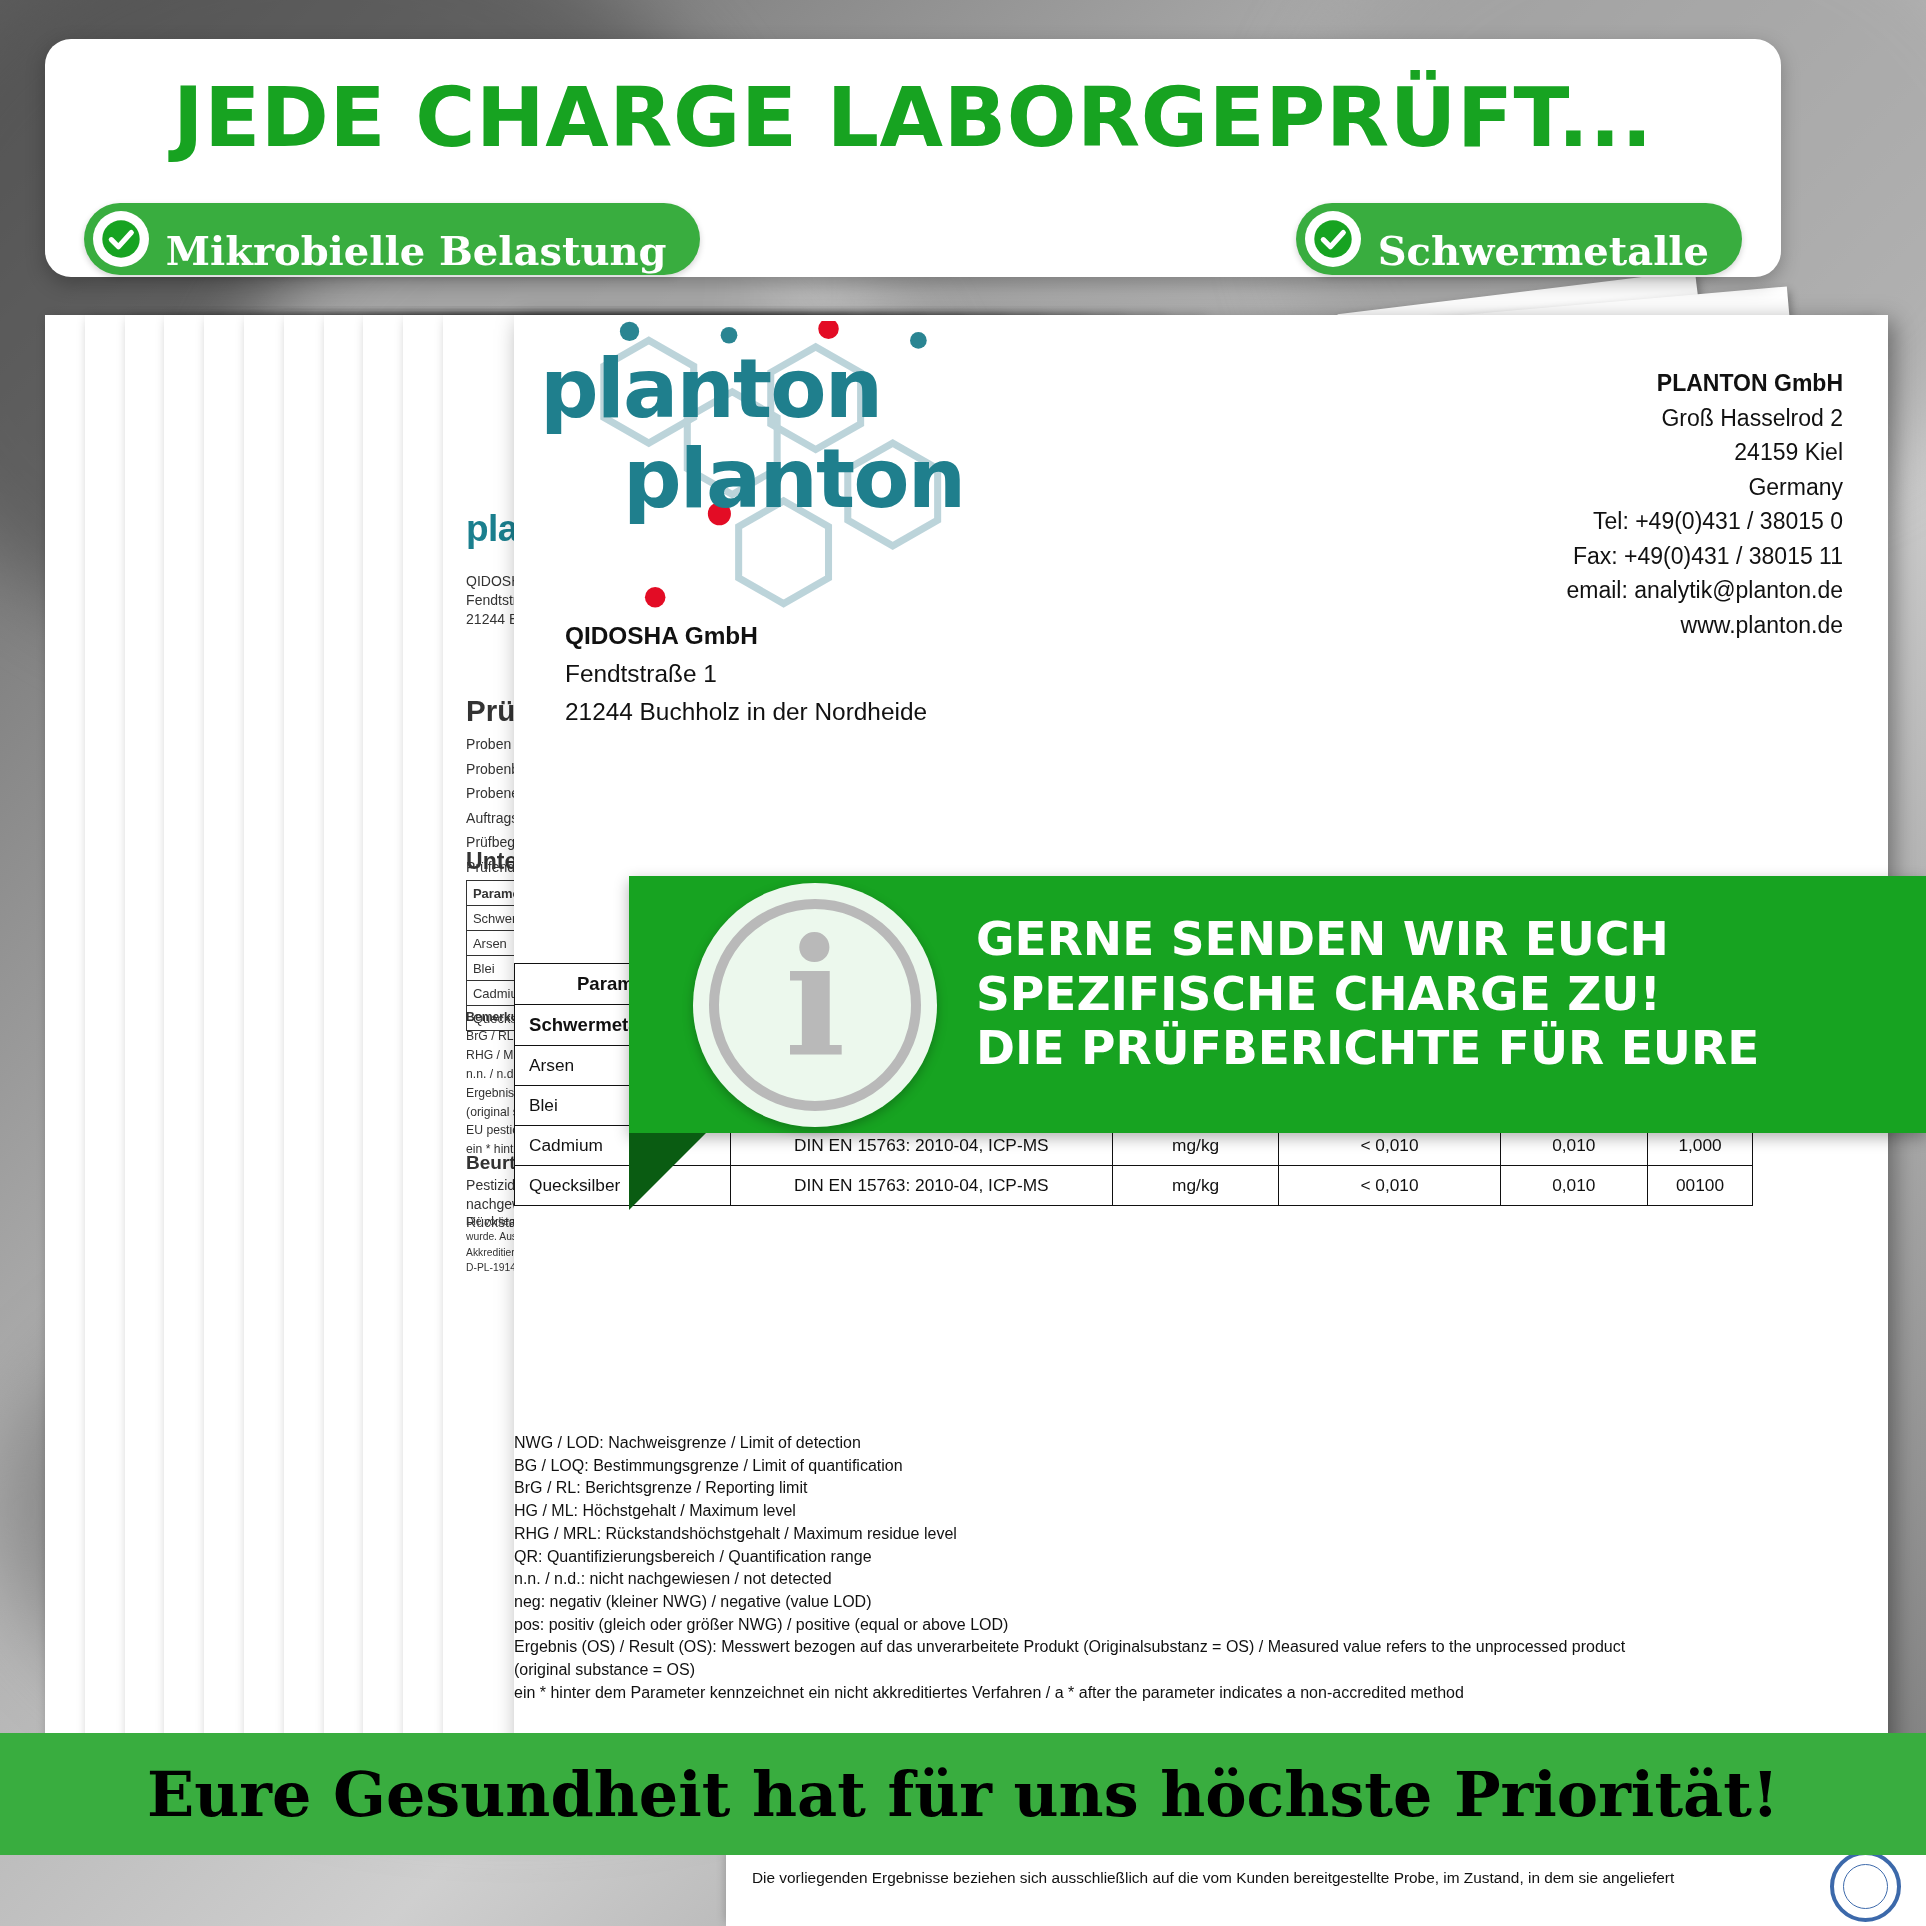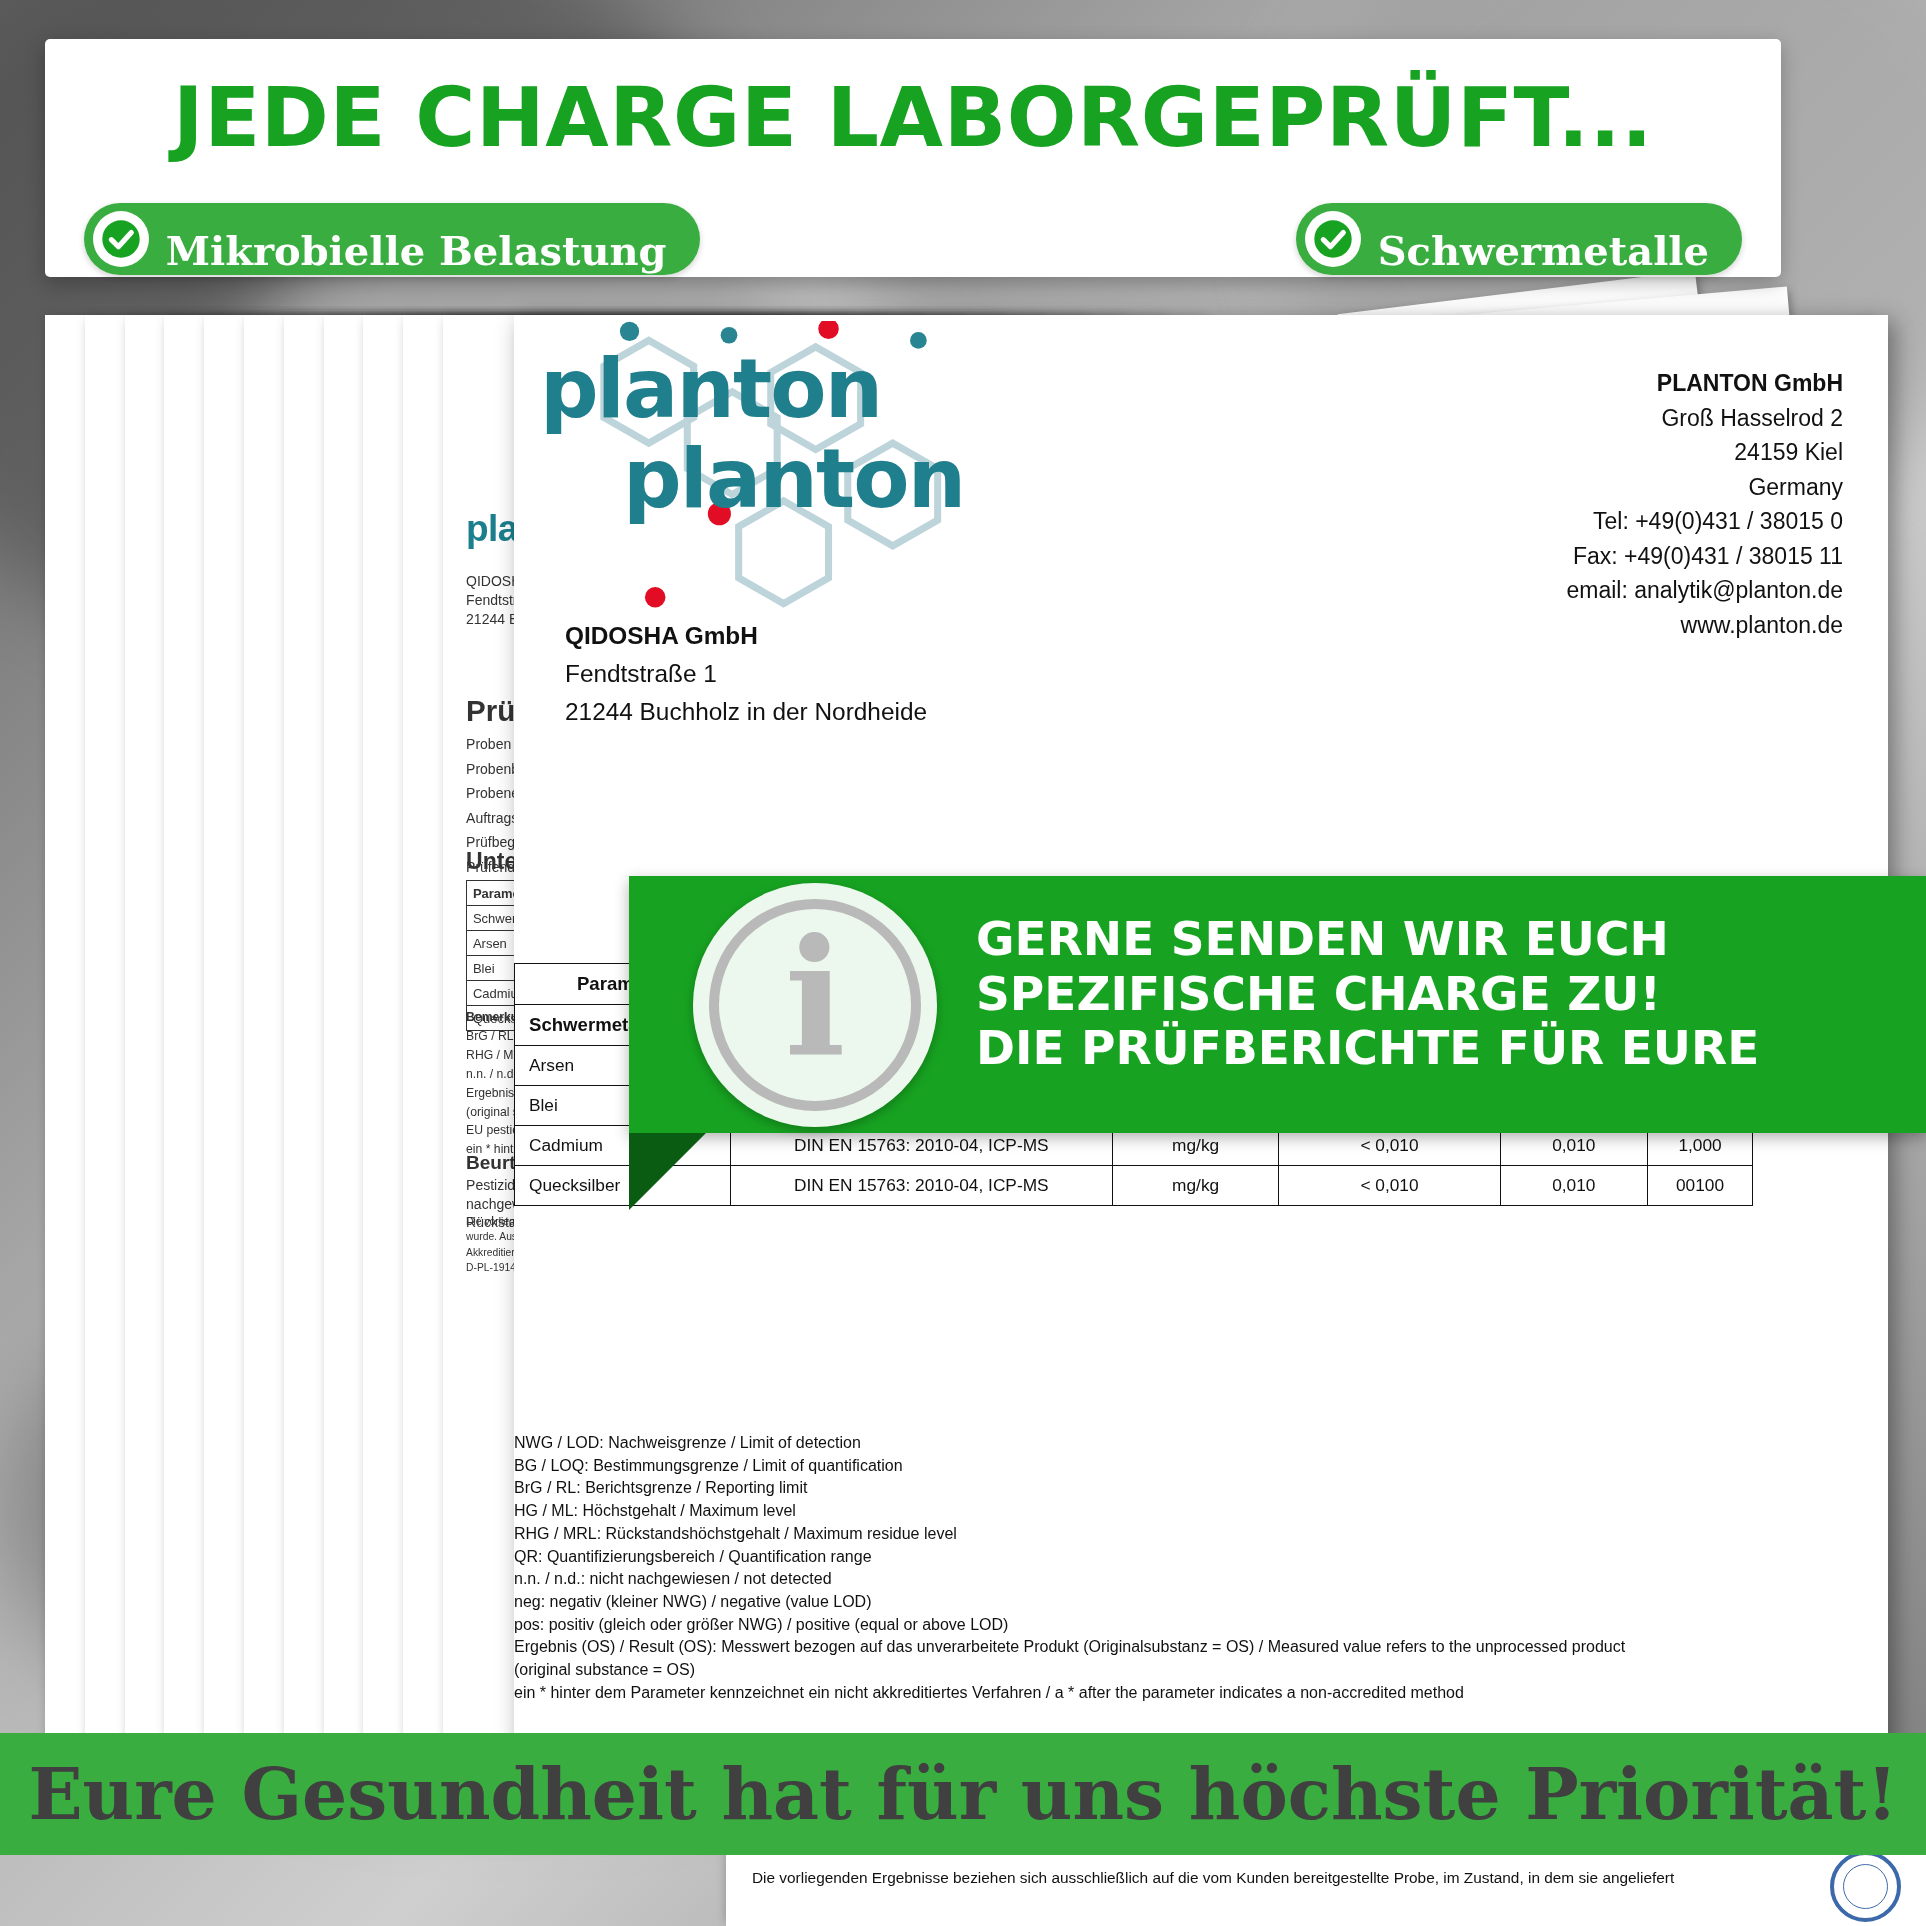--- a/index.html
+++ b/index.html
@@ -24,21 +24,21 @@
   .bg2 { left: 193px; top: 128px; width: 770px; height: 899px; background: #d8d8d8; }
   .bg3 { right: -128px; top: -128px; width: 770px; height: 642px; background: #9a9a9a; }
   .bg4 { left: 0px; bottom: 128px; width: 1027px; height: 578px; background: #6b6b6b; }
 
   
   .headline-card {
     position: absolute;
     left: 45px; top: 39px;
     width: 1736px; height: 238px;
     background: #ffffff;
-    border-radius: 5px;
+    border-radius: 26px;
     box-shadow: 0 6.4px 19px rgba(0,0,0,.25);
   }
   .headline-title {
     position: absolute;
     left: 0; right: 0; top: 31px;
     text-align: center;
     font-size: 82px;
     font-weight: bold;
     letter-spacing: 0.6px;
     color: #17a321;
@@ -184,21 +184,21 @@
   .t2 { left: 1432px; top: 302px; width: 360px; height: 103px; transform: rotate(-5deg); }
   .t3 { left: 1490px; top: 327px; width: 385px; height: 109px; transform: rotate(-3.5deg); }
 
   
   .bottom-bar {
     position: absolute; left: 0; bottom: 71px; width: 1926px; height: 122px;
     background: #39ad3f;
     display: flex; align-items: center; justify-content: center;
   }
   .bottom-bar .txt {
-    color: #404040; font-size: 71px; font-weight: bold;
+    color: #000000; font-size: 62px; font-weight: bold;
     font-family: "DejaVu Serif", serif;
   }
   
   .bottom-doc {
     position: absolute; left: 726px; bottom: 0px; width: 1201px; height: 72px;
     background: #fff; box-shadow: 0 -2.6px 9px rgba(0,0,0,.25);
     font-size: 15.4px; color: #111; padding: 11.6px 26px; line-height:1.5; overflow:hidden;
   }
   .seal {
     position: absolute; right: 26px; bottom: 3.9px; width: 71px; height: 71px;

